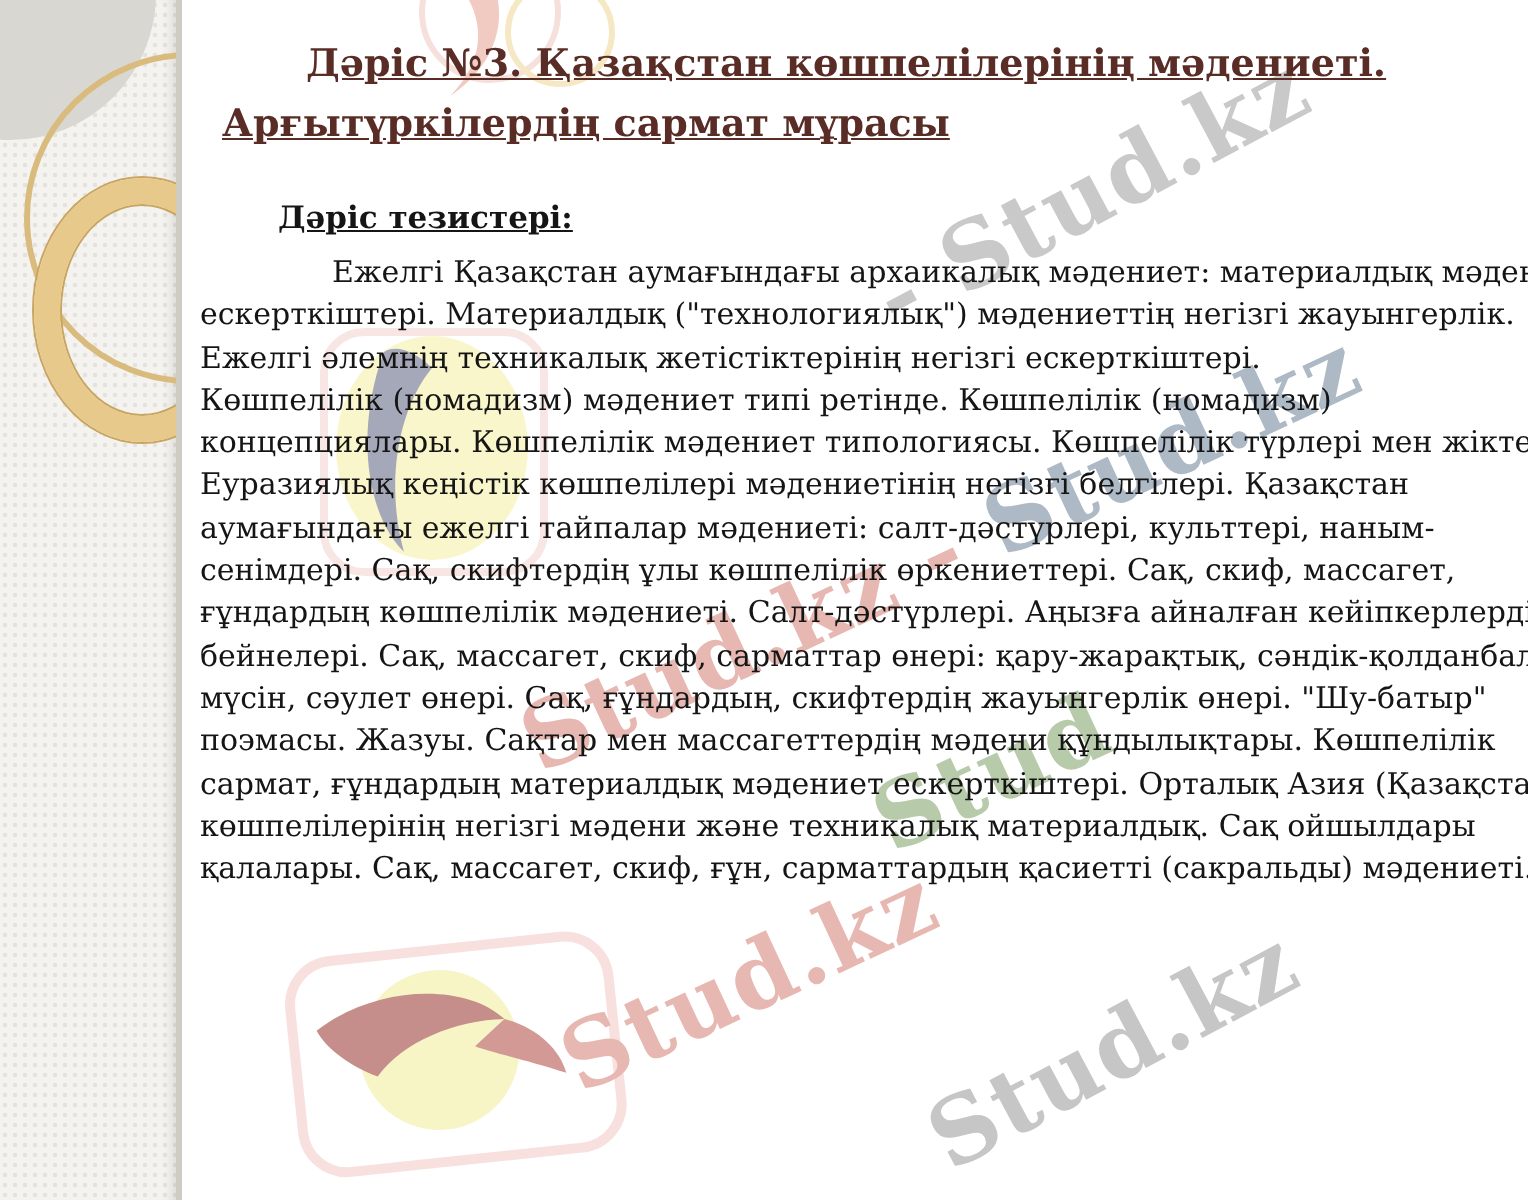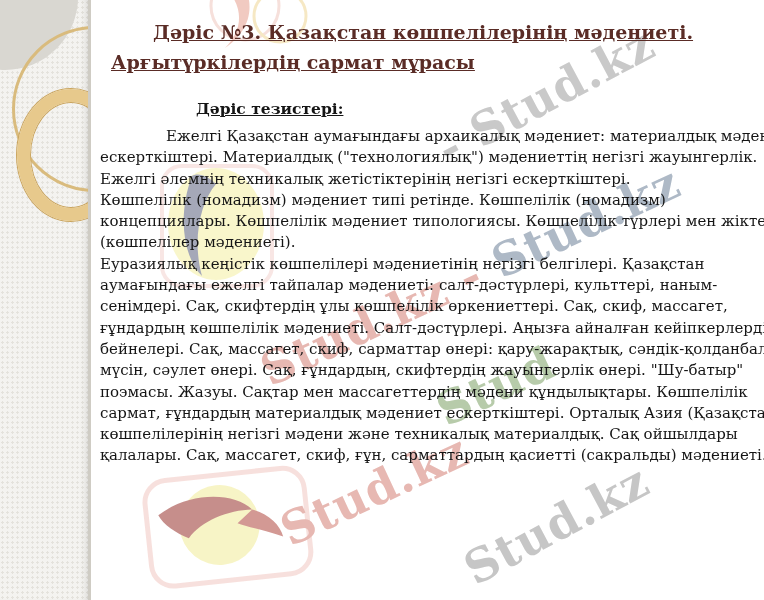--- a/index.html
+++ b/index.html
@@ -44,21 +44,21 @@
   .logo{position:absolute;z-index:0;pointer-events:none;}
   
   .content{position:absolute;left:91px;top:0;right:0;z-index:2;}
   .title-line{
     font-size:19px;font-weight:bold;line-height:30px;
     text-decoration:underline;color:#5a2c26;white-space:nowrap;
   }
   .title-line.l1{margin-left:62px;margin-top:17px;}
   .title-line.l2{margin-left:20px;}
   .subtitle{
-    margin-left:105px;margin-top:22px;font-size:15.5px;font-weight:bold;
+    margin-left:48px;margin-top:22px;font-size:15.5px;font-weight:bold;
     text-decoration:underline;color:#151515;
   }
   .body-text{margin-left:9px;margin-right:2px;margin-top:8px;color:#151515;}
   .body-line{font-size:15px;line-height:21.3px;white-space:nowrap;}
   .body-line.indent{padding-left:66px;}
 </style>
 </head>
 <body>
 
 <div class="slide">
@@ -97,21 +97,20 @@
   <div class="content">
     <div class="title-line l1">Дәріс №3. Қазақстан көшпелілерінің мәдениеті.</div>
     <div class="title-line l2">Арғытүркілердің сармат мұрасы</div>
     <div class="subtitle">Дәріс тезистері:</div>
     <div class="body-text">
       <div class="body-line indent">Ежелгі Қазақстан аумағындағы архаикалық мәдениет: материалдық мәдениет</div>
       <div class="body-line">ескерткіштері. Материалдық ("технологиялық") мәдениеттің негізгі жауынгерлік.</div>
       <div class="body-line">Ежелгі әлемнің техникалық жетістіктерінің негізгі ескерткіштері.</div>
       <div class="body-line">Көшпелілік (номадизм) мәдениет типі ретінде. Көшпелілік (номадизм)</div>
       <div class="body-line">концепциялары. Көшпелілік мәдениет типологиясы. Көшпелілік түрлері мен жіктеу</div>
-      <div class="body-line">(көшпелілер мәдениеті).</div>
       <div class="body-line">Еуразиялық кеңістік көшпелілері мәдениетінің негізгі белгілері. Қазақстан</div>
       <div class="body-line">аумағындағы ежелгі тайпалар мәдениеті: салт-дәстүрлері, культтері, наным-</div>
       <div class="body-line">сенімдері. Сақ, скифтердің ұлы көшпелілік өркениеттері. Сақ, скиф, массагет,</div>
       <div class="body-line">ғұндардың көшпелілік мәдениеті. Салт-дәстүрлері. Аңызға айналған кейіпкерлердің</div>
       <div class="body-line">бейнелері. Сақ, массагет, скиф, сарматтар өнері: қару-жарақтық, сәндік-қолданбалы,</div>
       <div class="body-line">мүсін, сәулет өнері. Сақ, ғұндардың, скифтердің жауынгерлік өнері. "Шу-батыр"</div>
       <div class="body-line">поэмасы. Жазуы. Сақтар мен массагеттердің мәдени құндылықтары. Көшпелілік</div>
       <div class="body-line">сармат, ғұндардың материалдық мәдениет ескерткіштері. Орталық Азия (Қазақстан)</div>
       <div class="body-line">көшпелілерінің негізгі мәдени және техникалық материалдық. Сақ ойшылдары</div>
       <div class="body-line">қалалары. Сақ, массагет, скиф, ғұн, сарматтардың қасиетті (сакральды) мәдениеті.</div>

